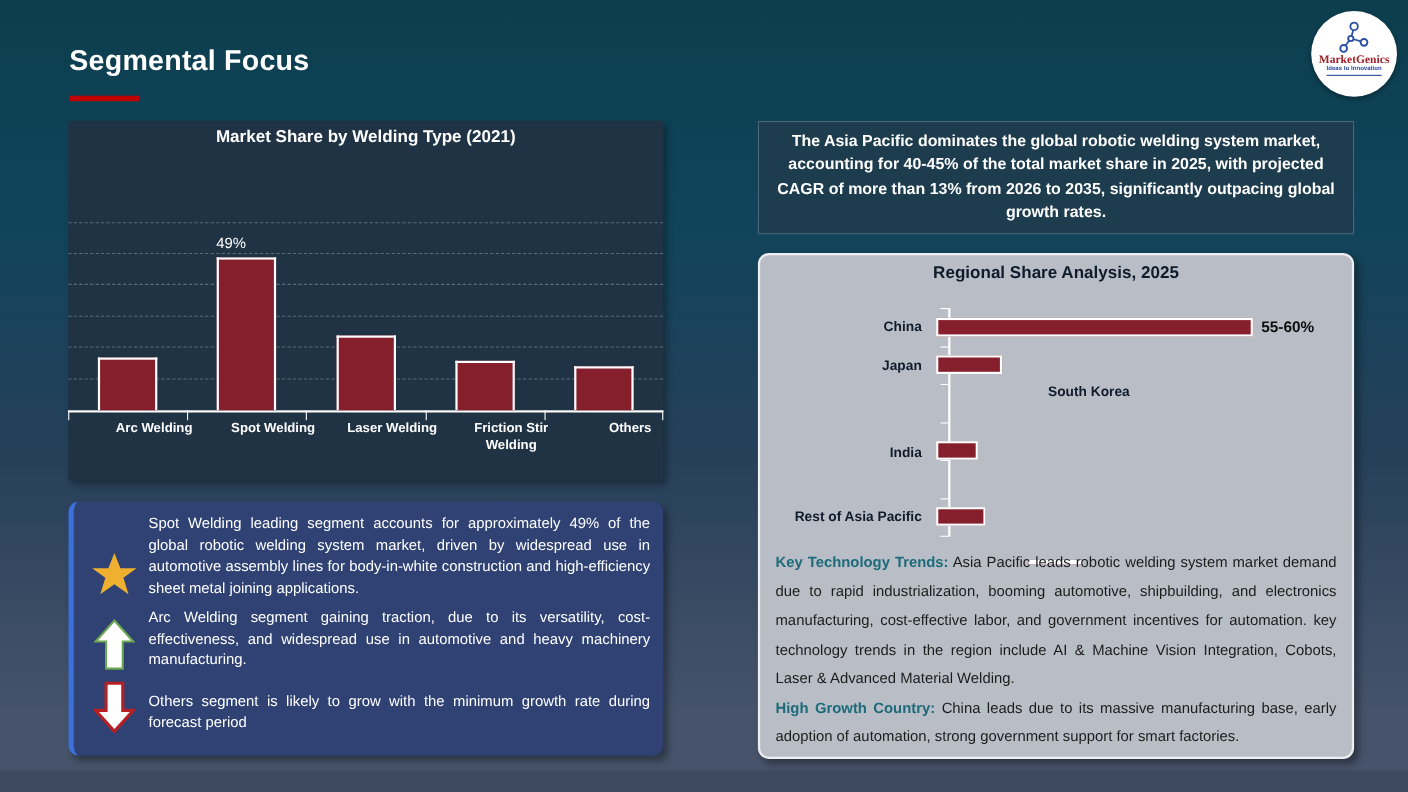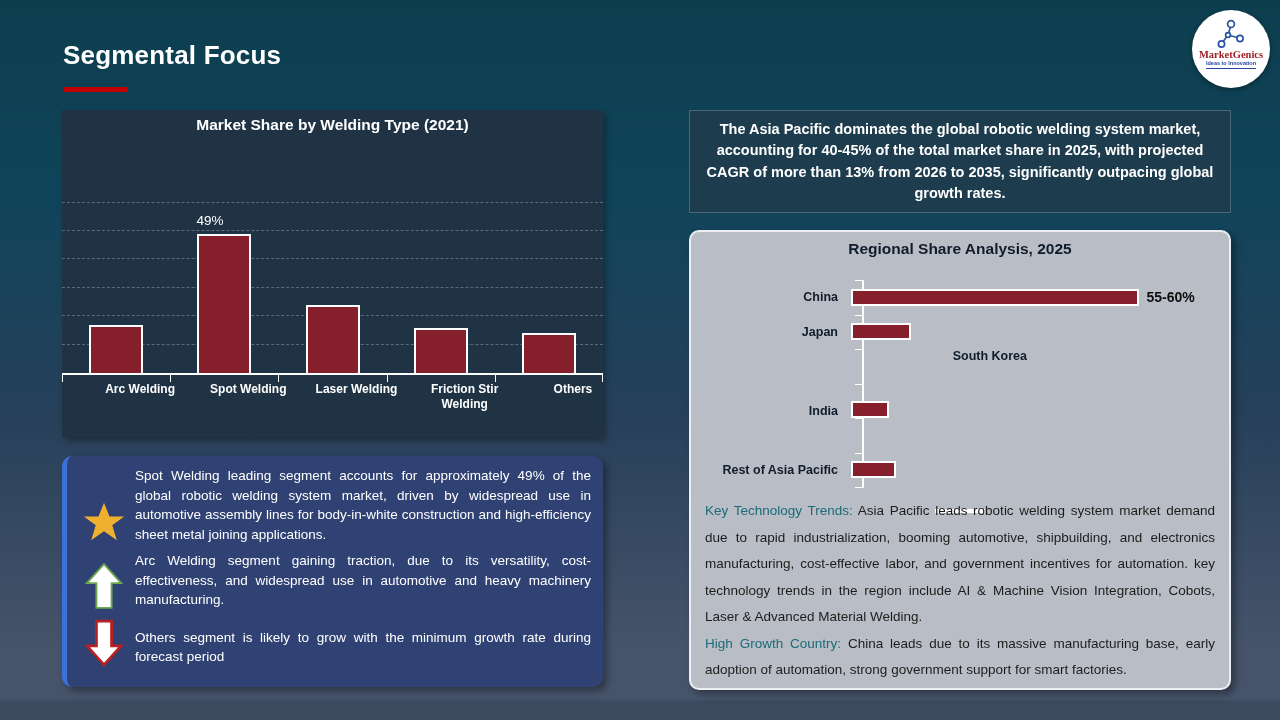--- a/index.html
+++ b/index.html
@@ -50,21 +50,21 @@
   .gray-title{position:absolute;top:8px;left:0;width:100%;text-align:center;color:#101c2c;font-weight:bold;font-size:15.5px;}
   .hchart{position:absolute;left:0;top:46px;width:100%;height:212px;}
   .haxis{position:absolute;left:171px;top:2px;height:208px;width:2px;background:#ffffff;}
   .htick{position:absolute;left:164px;width:7px;height:1px;background:#ffffff;}
   .hrow{position:absolute;left:0;width:100%;height:34.5px;display:flex;align-items:center;}
   .hlabel{width:160px;flex:0 0 160px;text-align:right;font-weight:bold;font-size:12.5px;color:#101c2c;padding-right:13px;box-sizing:border-box;}
   .hbar{height:17px;background:#851f2c;border:2px solid #ffffff;box-sizing:border-box;}
   .hval{font-weight:bold;font-size:14px;color:#0d0d0d;margin-left:8px;}
   .gray-text{position:absolute;left:14px;right:14px;top:266px;color:#1c1c1c;font-size:13.5px;line-height:26.5px;text-align:justify;}
   .gray-text p{margin:0;}
-  .teal-label{color:#1c6a7a;font-weight:normal;}
+  .teal-label{color:#1c6a7a;font-weight:bold;}
 </style>
 </head>
 <body>
 
 <div class="slide">
 
   <div class="page-title">Segmental Focus</div>
   <div class="title-underline"></div>
 
   <div class="logo">

